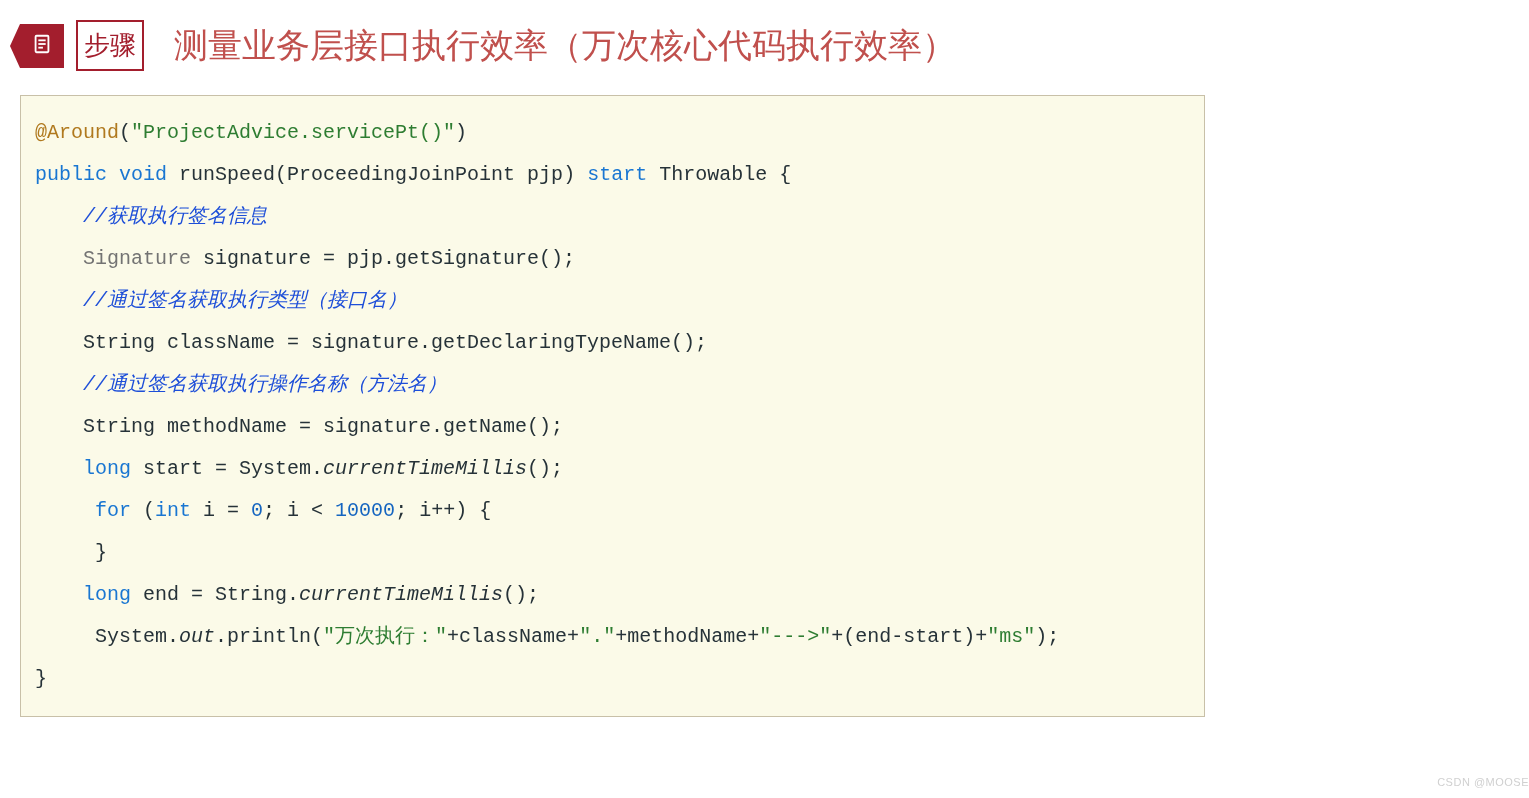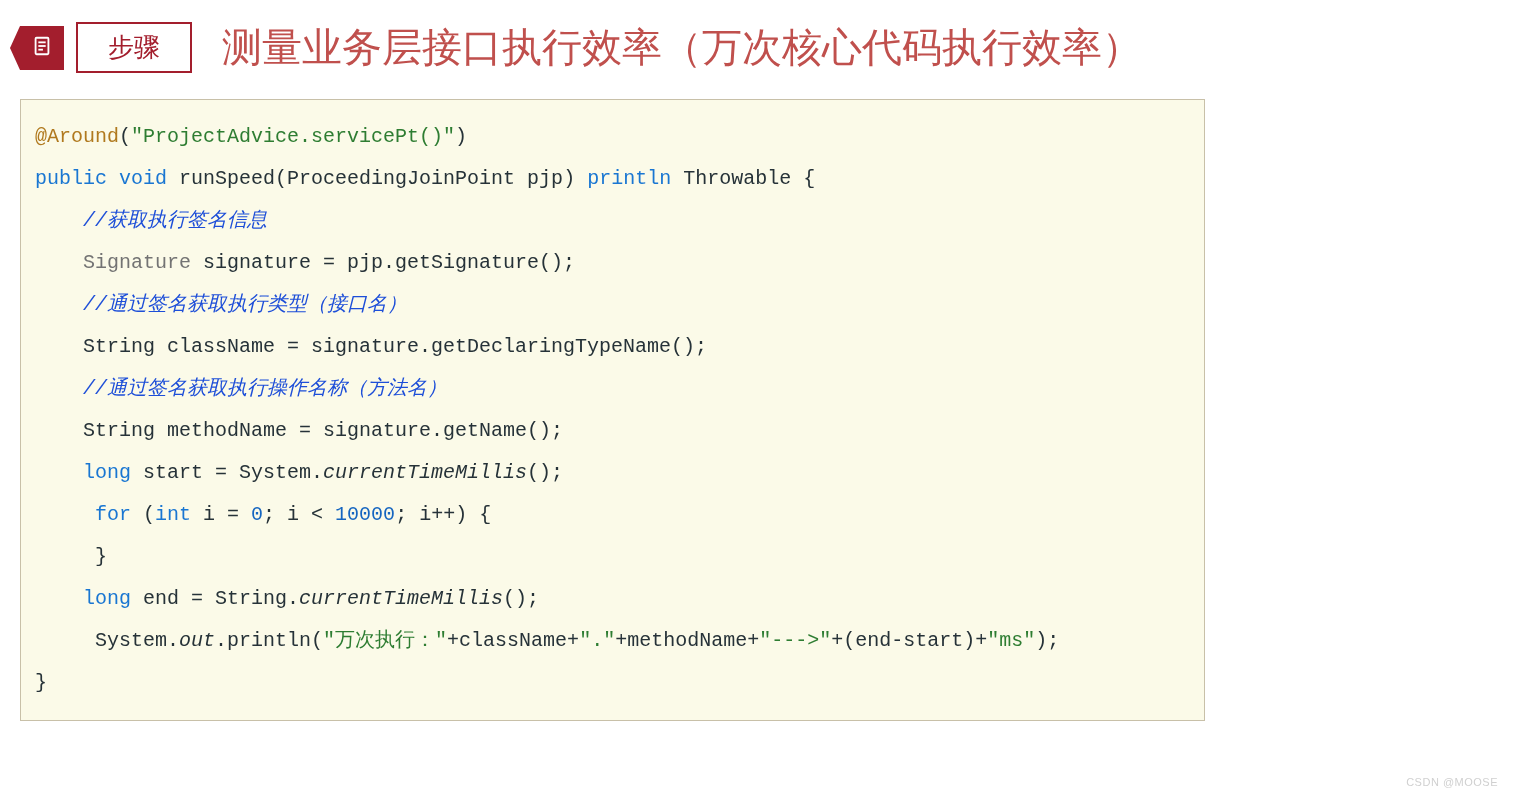--- a/index.html
+++ b/index.html
@@ -37,27 +37,27 @@
       border-right: 10px solid #a31e2d;
     }
     .icon-inner {
       color: #fff;
       font-size: 22px;
       line-height: 1;
     }
     .step-badge {
       border: 2px solid #a31e2d;
       color: #a31e2d;
-      padding: 6px 30px;
+      padding: 6px 6px;
       font-size: 26px;
       font-weight: 400;
     }
     .title {
       color: #c0504d;
-      font-size: 40px;
+      font-size: 34px;
       font-weight: 400;
       margin-left: 18px;
     }
     .code-block {
       border: 1px solid #c8c0a8;
       background: #fbfae8;
       padding: 16px 14px;
       font-family: "Consolas", "Courier New", monospace;
       font-size: 20px;
       line-height: 2.1;
@@ -67,21 +67,21 @@
     .code-line { white-space: pre; }
     .annotation { color: #b0791e; margin-top: 39px; }
     .keyword { color: #1976d2; }
     .string { color: #2e7d32; }
     .comment { color: #1d4ed8; font-style: italic; }
     .bold-type { color: #737373; font-weight: normal; }
     .number { color: #1565c0; }
     .method-italic { font-style: italic; }
     .watermark {
       position: fixed;
-      right: 31px;
+      right: 0;
       bottom: 10px;
       font-size: 11px;
       color: #d0d0d0;
       font-family: Arial, sans-serif;
       letter-spacing: 0.5px;
     }
   </style>
 </head>
 <body>
 
@@ -95,21 +95,21 @@
         <line x1="8" y1="16" x2="13" y2="16"></line>
       </svg>
     </span>
   </div>
   <div class="step-badge">步骤</div>
   <div class="title">测量业务层接口执行效率（万次核心代码执行效率）</div>
 </div>
 
 <div class="code-block">
   <div class="code-line"><span class="annotation">@Around</span><span>(</span><span class="string">"ProjectAdvice.servicePt()"</span><span>)</span></div>
-  <div class="code-line"><span class="keyword">public</span> <span class="keyword">void</span> <span>runSpeed(ProceedingJoinPoint pjp) </span><span class="keyword">println</span><span> Throwable {</span></div>
+  <div class="code-line"><span class="keyword">public</span> <span class="keyword">void</span> <span>runSpeed(ProceedingJoinPoint pjp) </span><span class="keyword">start</span><span> Throwable {</span></div>
   <div class="code-line comment">    //获取执行签名信息</div>
   <div class="code-line"><span>    </span><span class="bold-type">Signature</span><span> signature = pjp.getSignature();</span></div>
   <div class="code-line comment">    //通过签名获取执行类型（接口名）</div>
   <div class="code-line">    String className = signature.getDeclaringTypeName();</div>
   <div class="code-line comment">    //通过签名获取执行操作名称（方法名）</div>
   <div class="code-line">    String methodName = signature.getName();</div>
   <div class="code-line"><span>    </span><span class="keyword">long</span><span> start = System.</span><span class="method-italic">currentTimeMillis</span><span>();</span></div>
   <div class="code-line"><span>     </span><span class="keyword">for</span><span> (</span><span class="keyword">int</span><span> i = </span><span class="number">0</span><span>; i &lt; </span><span class="number">10000</span><span>; i++) {</span></div>
   <div class="code-line">     }</div>
   <div class="code-line"><span>    </span><span class="keyword">long</span><span> end = String.</span><span class="method-italic">currentTimeMillis</span><span>();</span></div>

